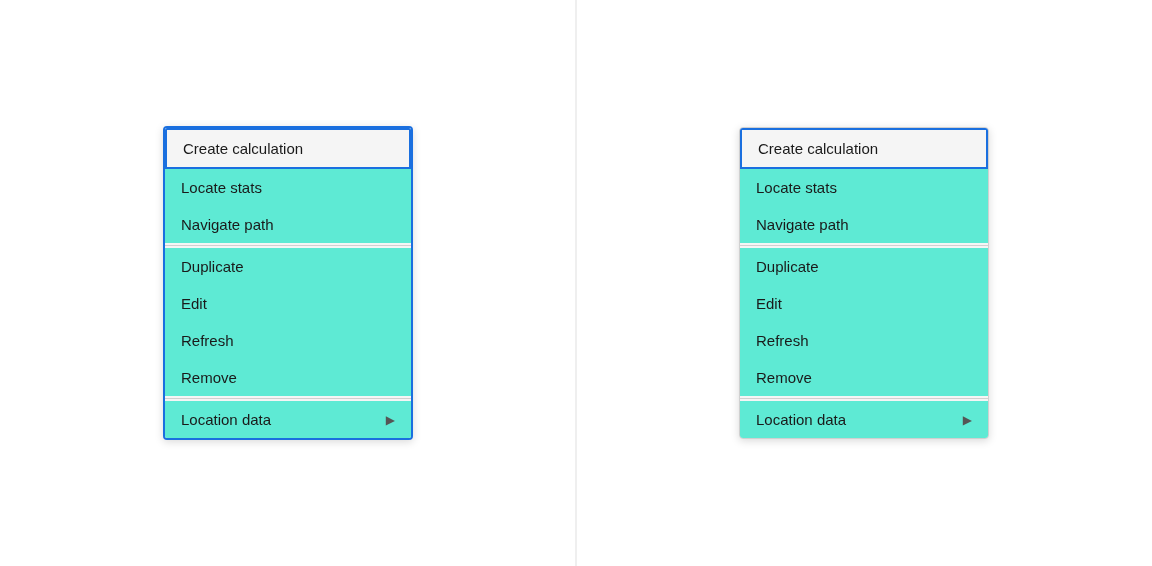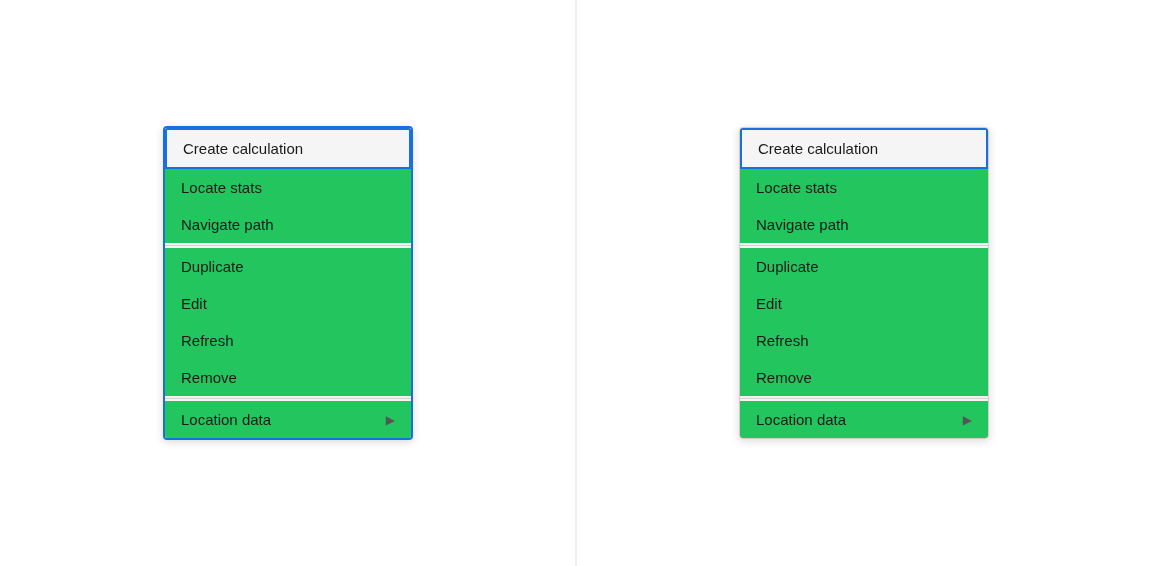--- a/index.html
+++ b/index.html
@@ -59,21 +59,21 @@
     }
 
     .context-menu.gray-outline {
       border: 1px solid #d0d0d0;
     }
 
     .menu-item {
       padding: 10px 16px;
       cursor: pointer;
       color: #1a1a1a;
-      background: #22c55e;
+      background: #5eead4;
       font-size: 15px;
       display: flex;
       align-items: center;
       justify-content: space-between;
       user-select: none;
     }
 
     .menu-item.focused {
       border: 2px solid #1a6fdf;
       background: #f5f5f5;

